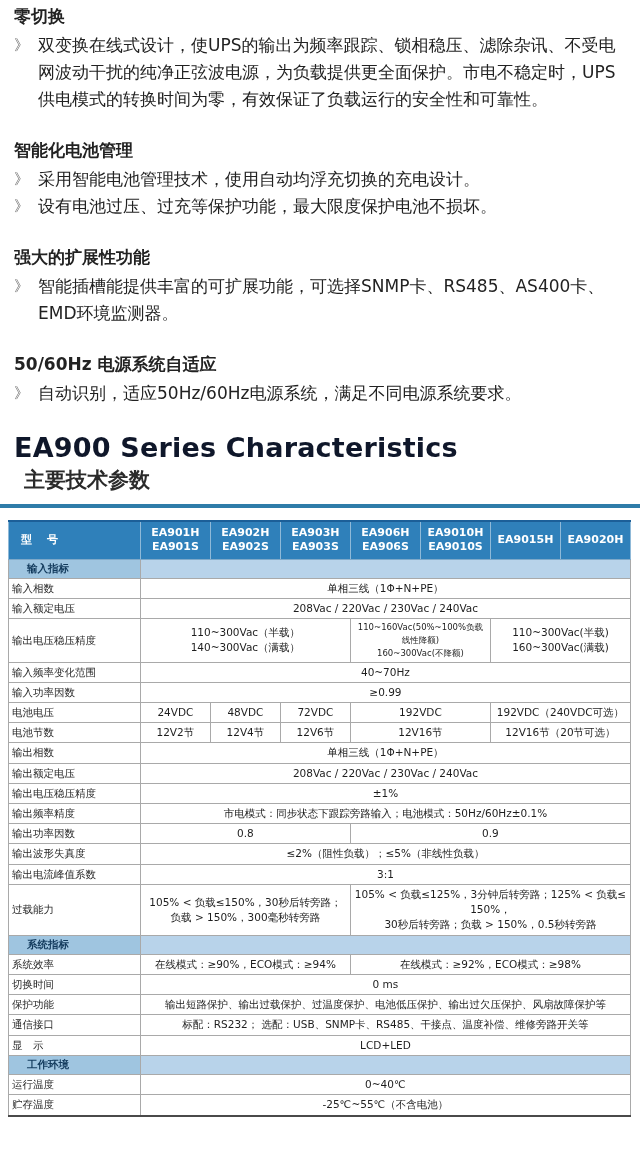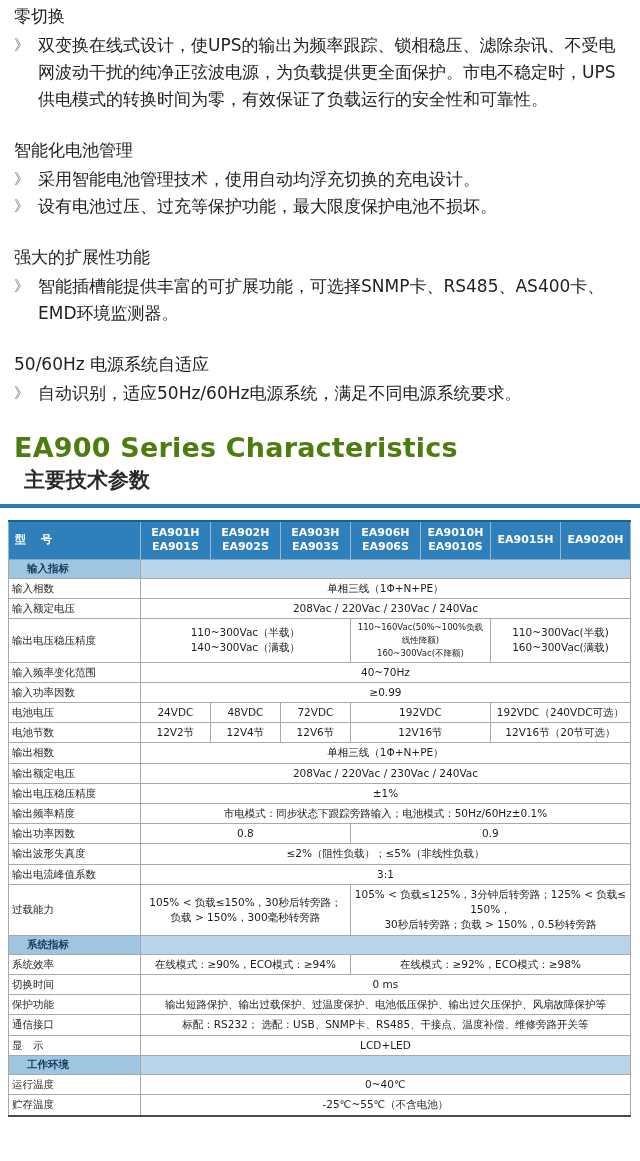--- a/index.html
+++ b/index.html
@@ -2,38 +2,38 @@
 <html><head>
 <meta charset="utf-8">
 <style>
   html,body{margin:0;padding:0;background:#ffffff;}
   body{width:640px;font-family:"DejaVu Sans","Liberation Sans",sans-serif;color:#1a1a1a;}
   .page{width:640px;}
 
   
   .features{padding:4px 16px 0 14px;}
   .feature{margin-bottom:25px;}
-  .feature-title{margin:0 0 4px 0;font-size:17px;font-weight:normal;color:#222;line-height:24px;}
+  .feature-title{margin:0 0 4px 0;font-size:17px;font-weight:bold;color:#222;line-height:24px;}
   .bullet{display:flex;align-items:flex-start;font-size:17px;line-height:27px;color:#222;}
   .bullet .marker{flex:0 0 24px;color:#6a6a6a;font-size:15px;line-height:27px;}
   .bullet .btext{flex:1;}
 
   
   .heading-block{padding:0 14px;}
-  .title-en{margin:20px 0 0 0;font-size:27px;font-weight:bold;color:#4d7c0f;line-height:32px;letter-spacing:0.2px;}
+  .title-en{margin:20px 0 0 0;font-size:27px;font-weight:bold;color:#0f172a;line-height:32px;letter-spacing:0.2px;}
   .title-zh{margin:2px 0 10px 10px;font-size:21px;font-weight:600;color:#2a2a2a;line-height:28px;}
   .divider{height:4px;background:#2e7ca9;width:640px;}
 
   
   .table-wrap{padding:12px 9px 0 8px;}
   table.spec{width:100%;border-collapse:collapse;table-layout:fixed;font-size:10.5px;line-height:1.45;color:#1d1d1d;}
   table.spec th,table.spec td{border:1px solid #a9a9a9;padding:2px 3px;white-space:pre-line;vertical-align:middle;word-break:break-all;}
   table.spec thead th{background:#2f80ba;color:#ffffff;font-weight:bold;font-size:11px;line-height:1.3;
     border:1px solid #8fb9d8;border-top:2px solid #1c5f98;border-bottom:1px solid #7ea9c9;padding:4px 2px;text-align:center;}
-  table.spec thead th.lbl{text-align:left;padding-left:6px;letter-spacing:2px;}
+  table.spec thead th.lbl{text-align:left;padding-left:12px;letter-spacing:2px;}
   td.lbl{text-align:left;padding-left:6px;color:#2a2a2a;background:#fff;}
   td.val{text-align:center;}
   td.small{font-size:8.5px;line-height:1.5;}
   tr.sec td{background:#b8d3ea;font-weight:bold;color:#123a5c;padding:1.5px 3px;}
   tr.sec td.lbl{background:#9fc5e0;padding-left:18px;}
   table.spec tbody tr:last-child td{border-bottom:2px solid #4a4a4a;}
 </style>
 </head>
 <body>
 

